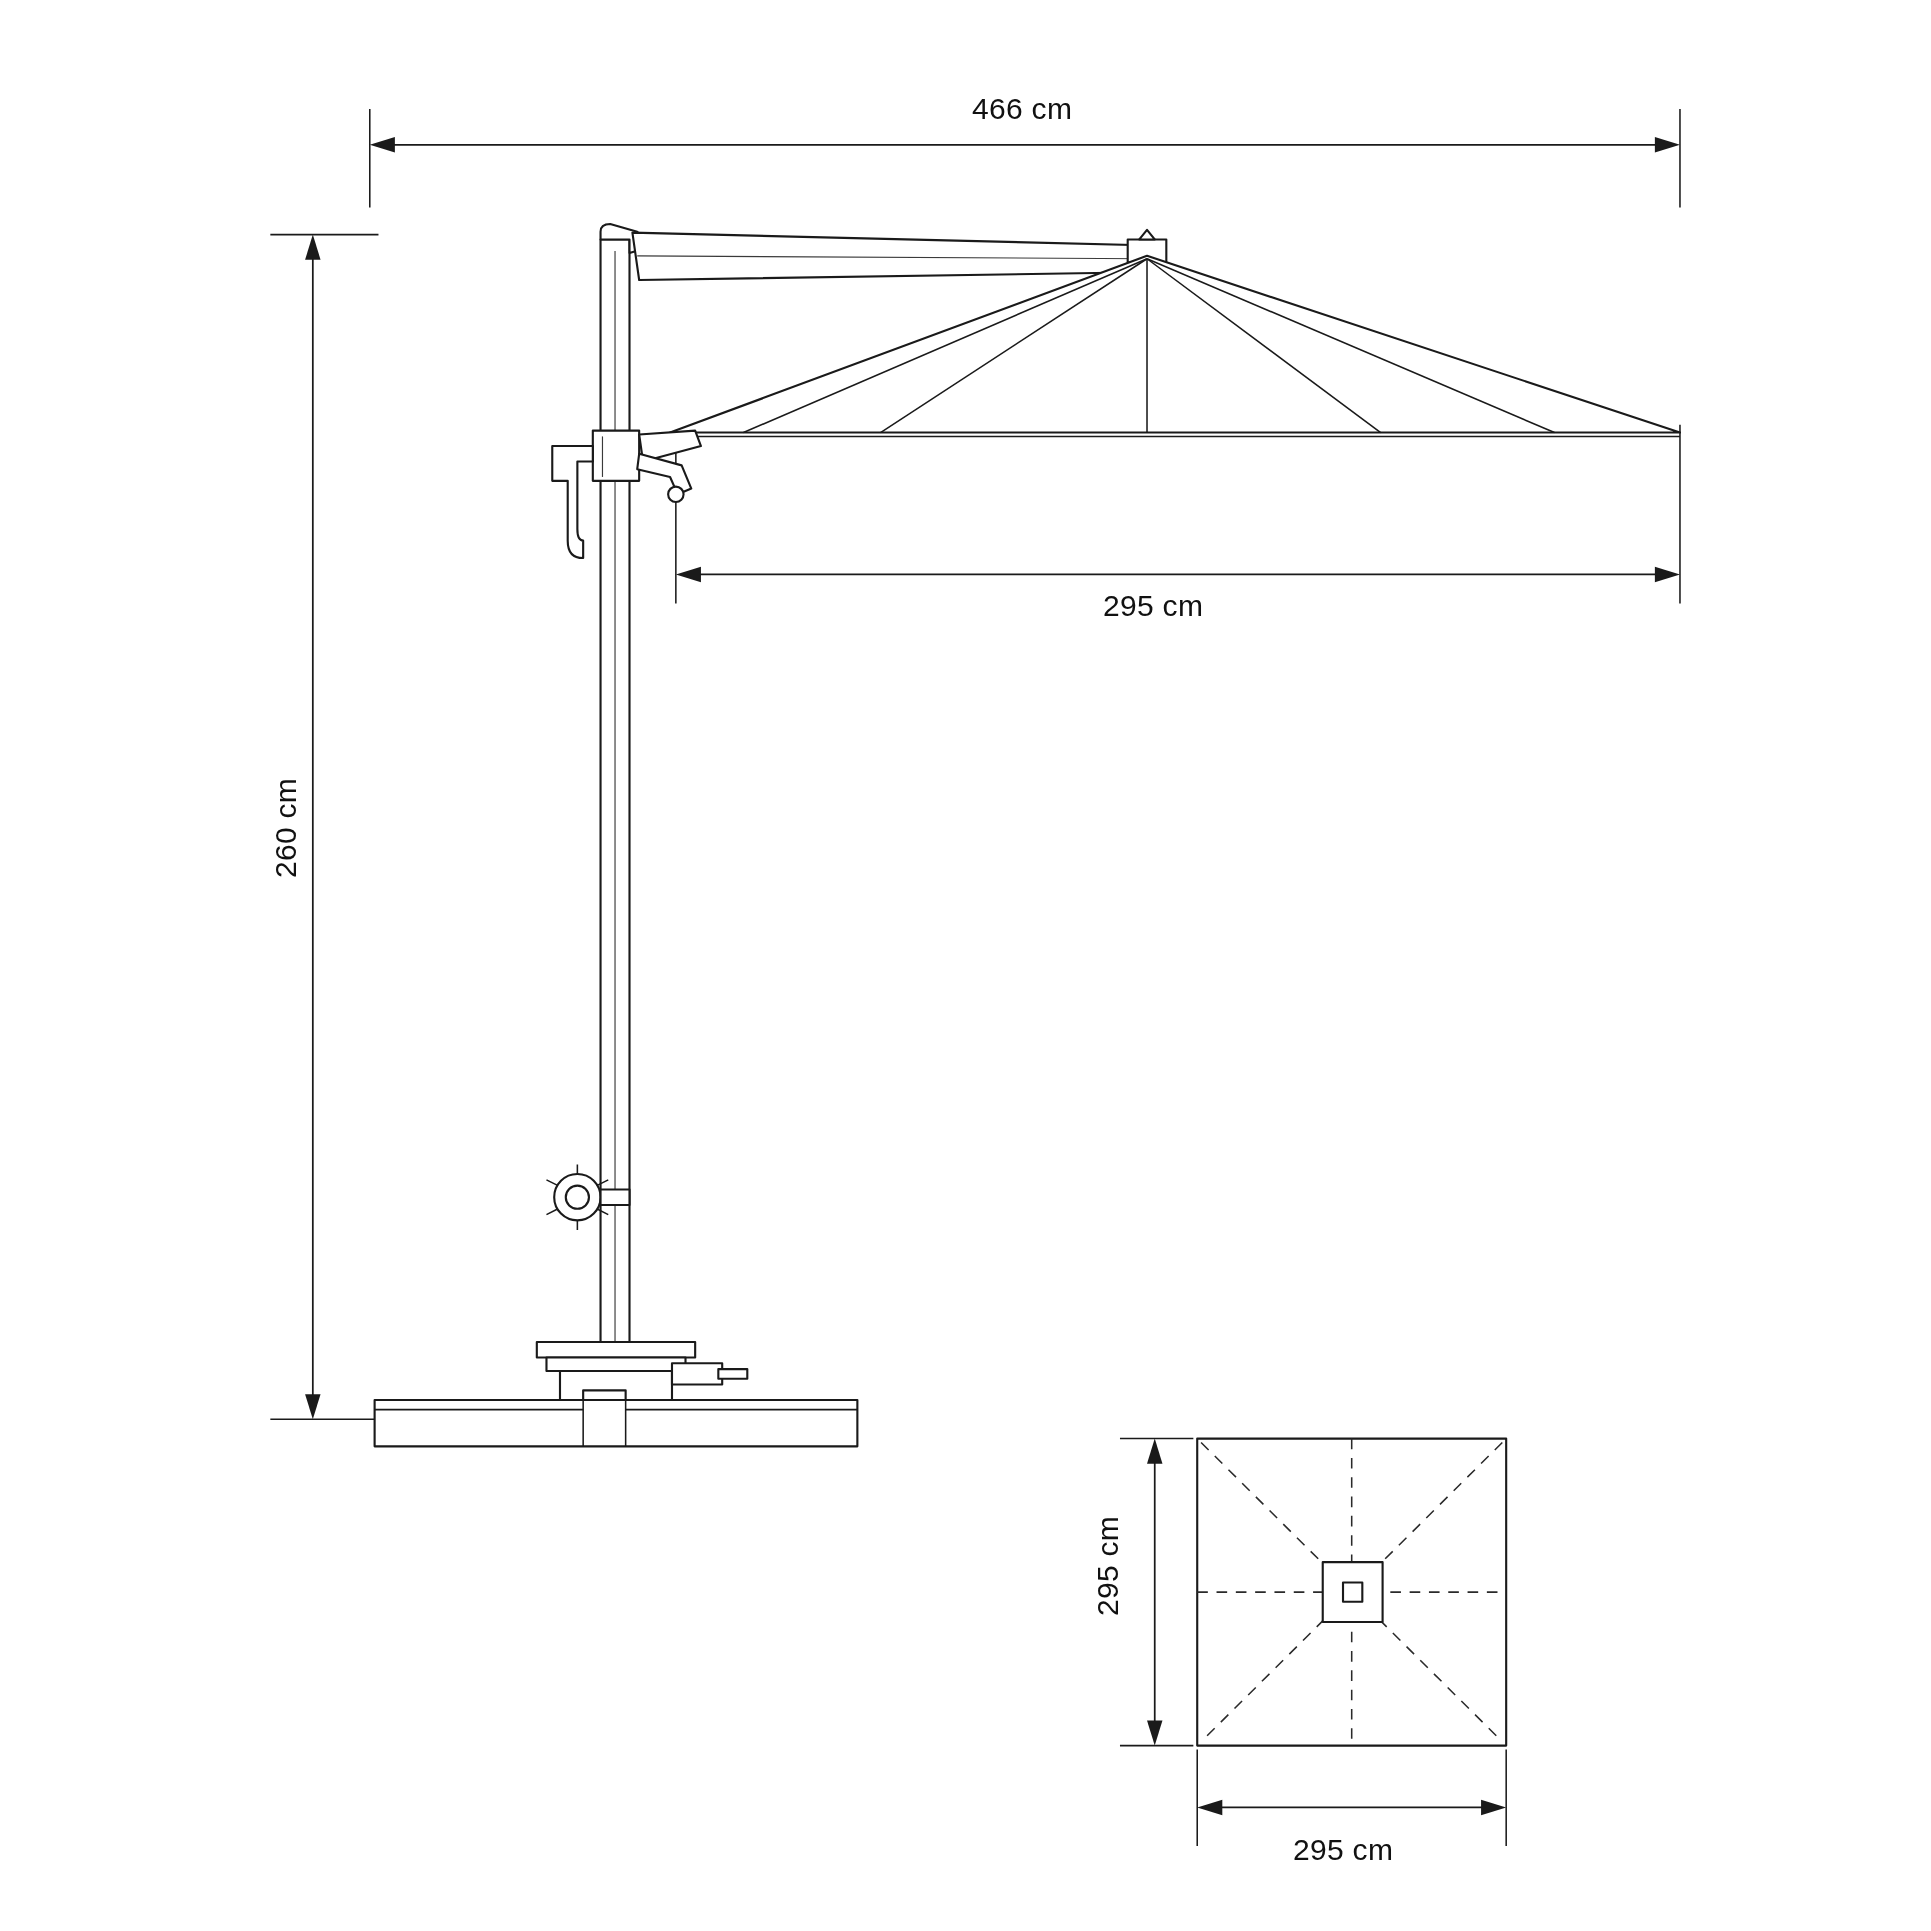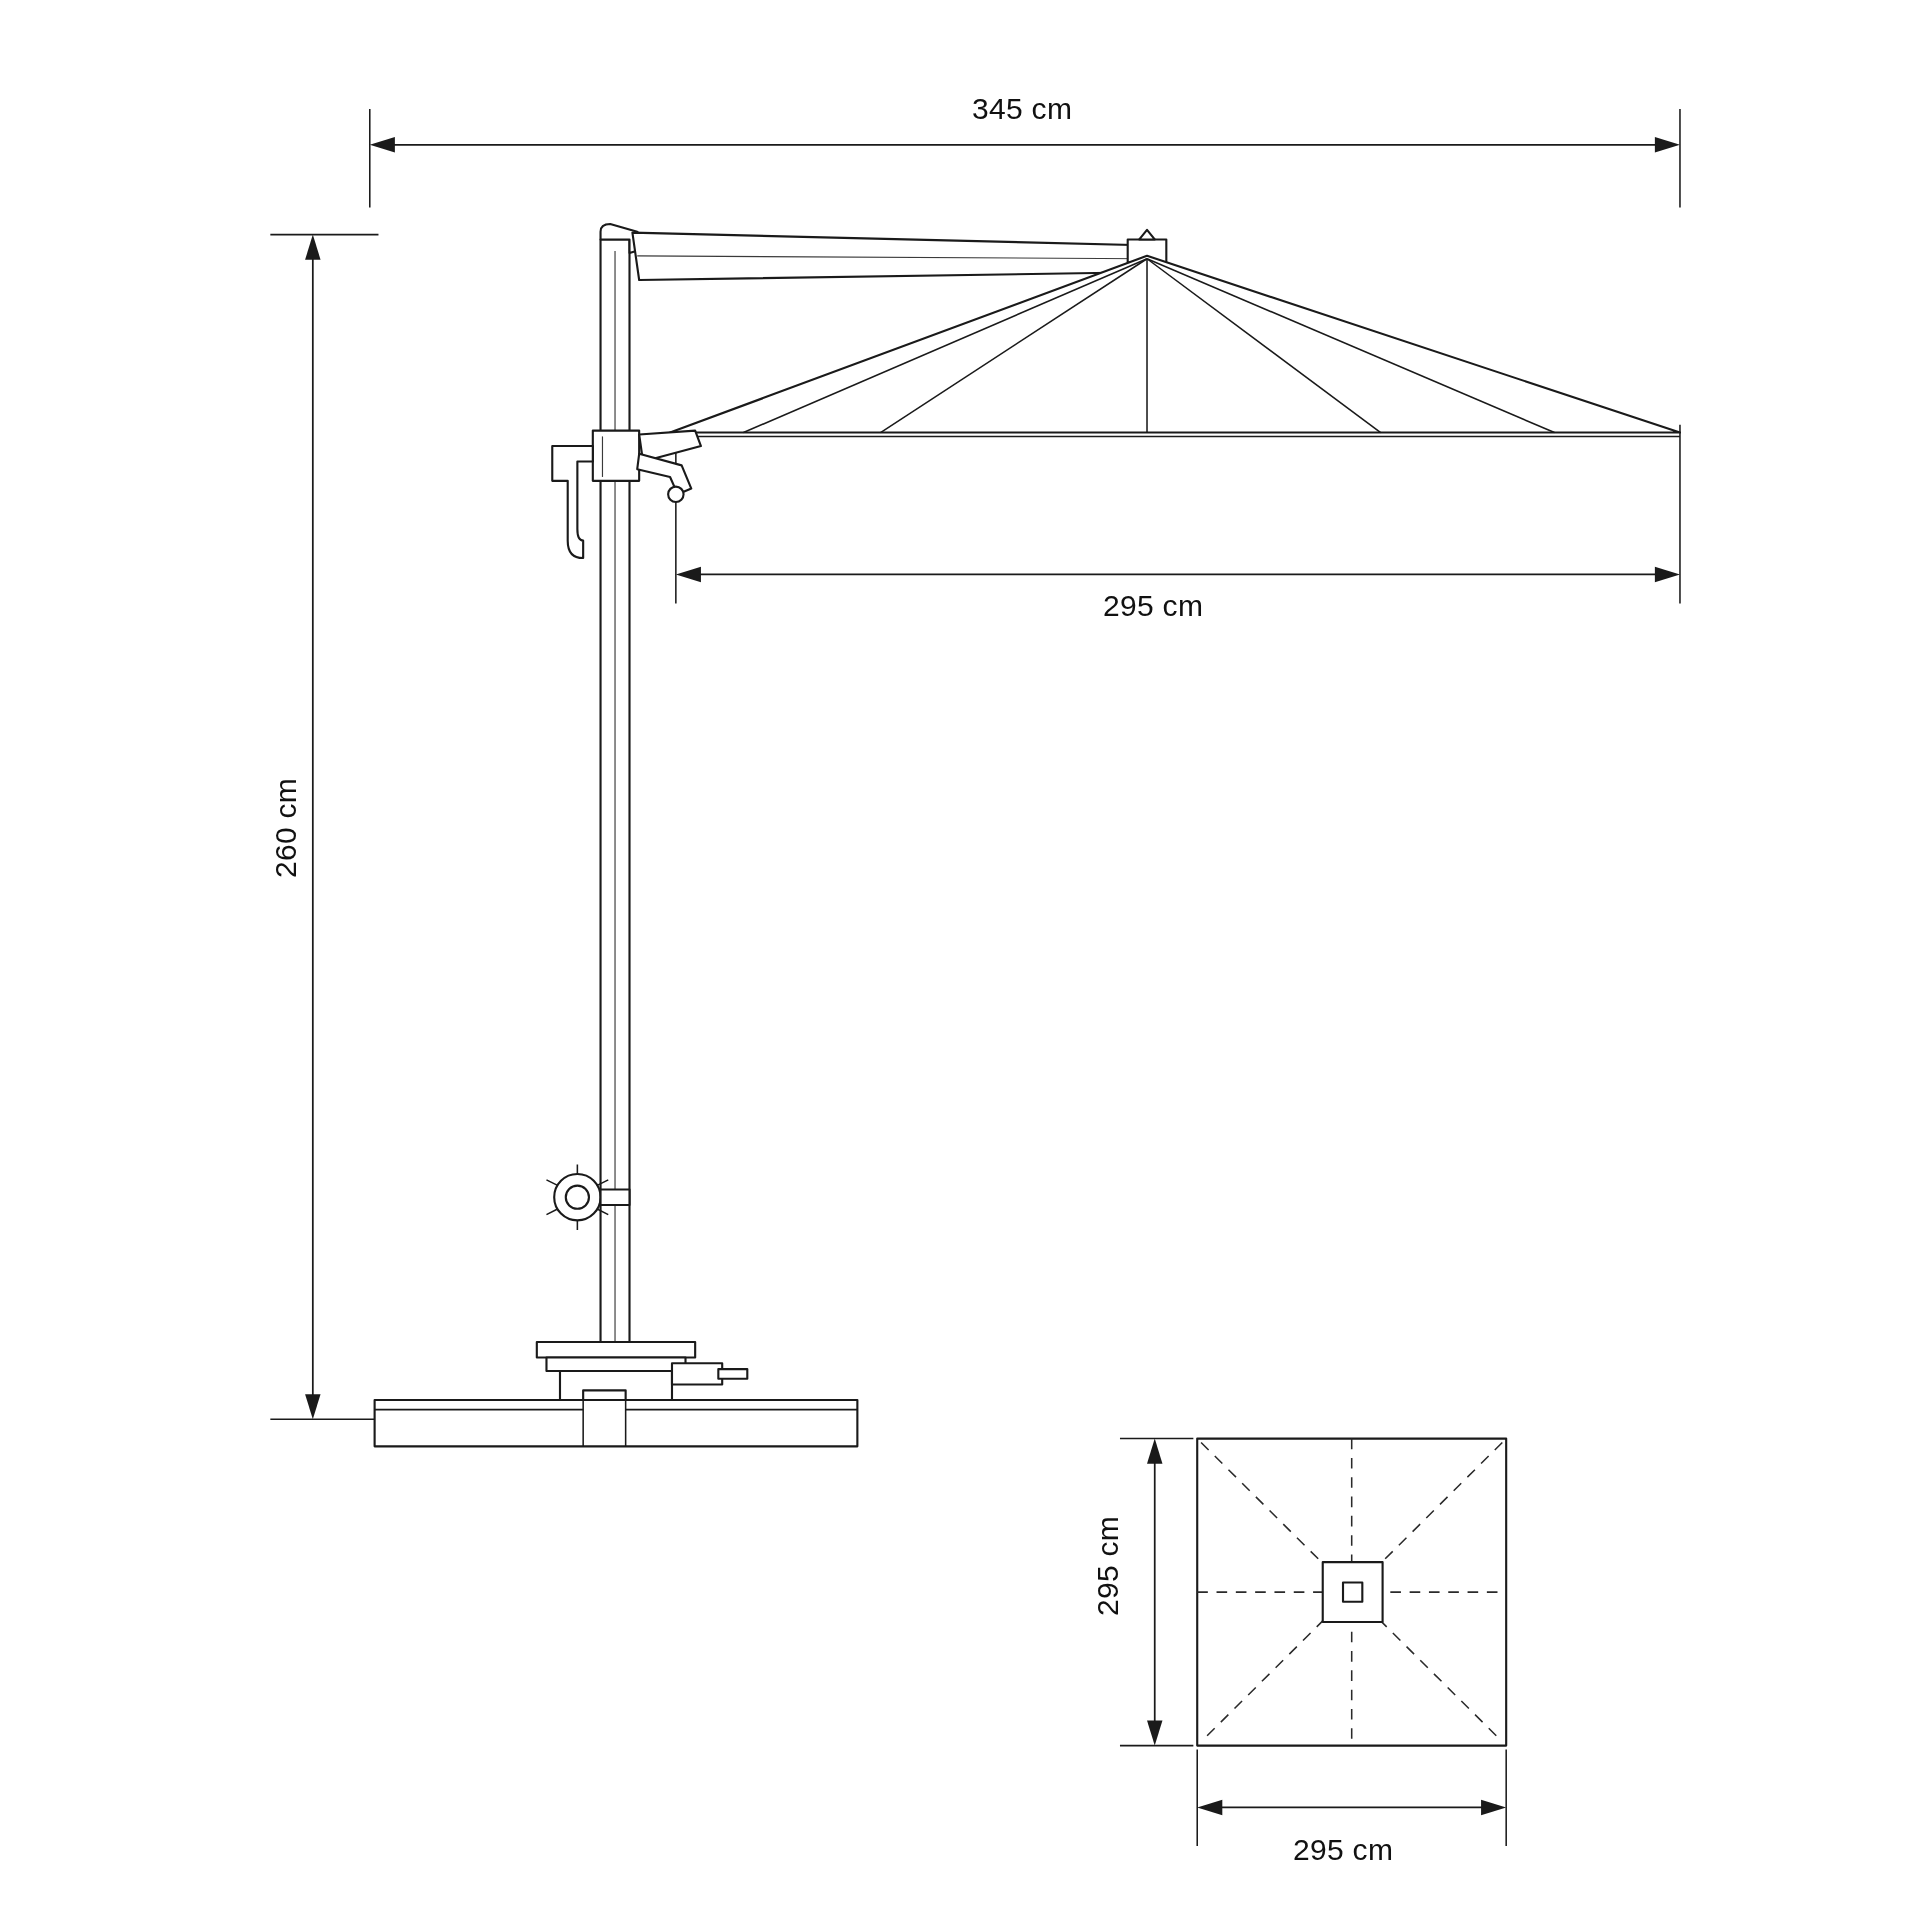--- a/index.html
+++ b/index.html
@@ -198,21 +198,21 @@
       <g>
         <line class="ext" x1="1240" y1="1812" x2="1240" y2="1912"></line>
         <line class="ext" x1="1560" y1="1812" x2="1560" y2="1912"></line>
         <line class="dimline" x1="1248" y1="1872" x2="1552" y2="1872"></line>
         <polygon class="arrow" points="1240,1872 1266,1864 1266,1880"></polygon>
         <polygon class="arrow" points="1560,1872 1534,1864 1534,1880"></polygon>
       </g>
     </g>
   </svg>
 
-  <div class="dim-label" style="left:972px; top:92px;">345 cm</div>
+  <div class="dim-label" style="left:972px; top:92px;">466 cm</div>
 
   <div class="dim-label rot" style="left:228px; top:811px; width:116px; text-align:center;">260 cm</div>
 
   <div class="dim-label" style="left:1103px; top:589px;">295 cm</div>
 
   <div class="dim-label rot" style="left:1050px; top:1549px; width:116px; text-align:center;">295 cm</div>
 
   <div class="dim-label" style="left:1293px; top:1833px;">295 cm</div>
 
 </div>

